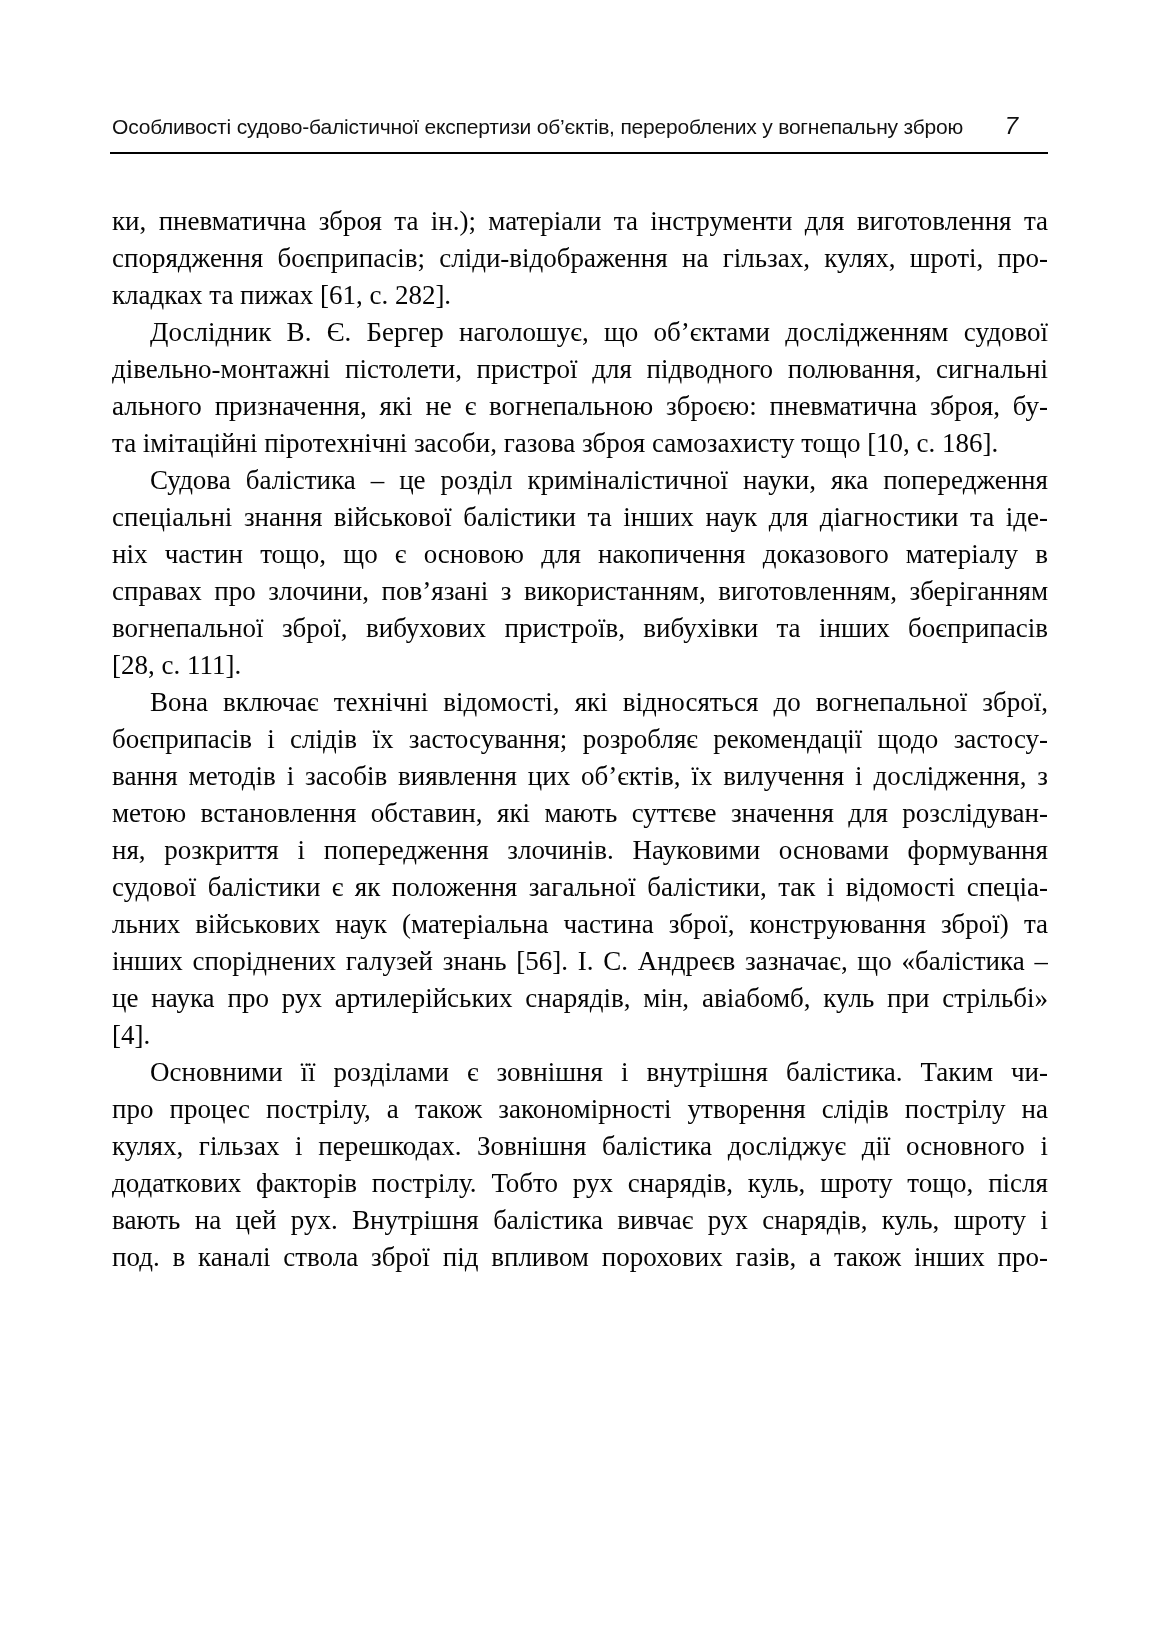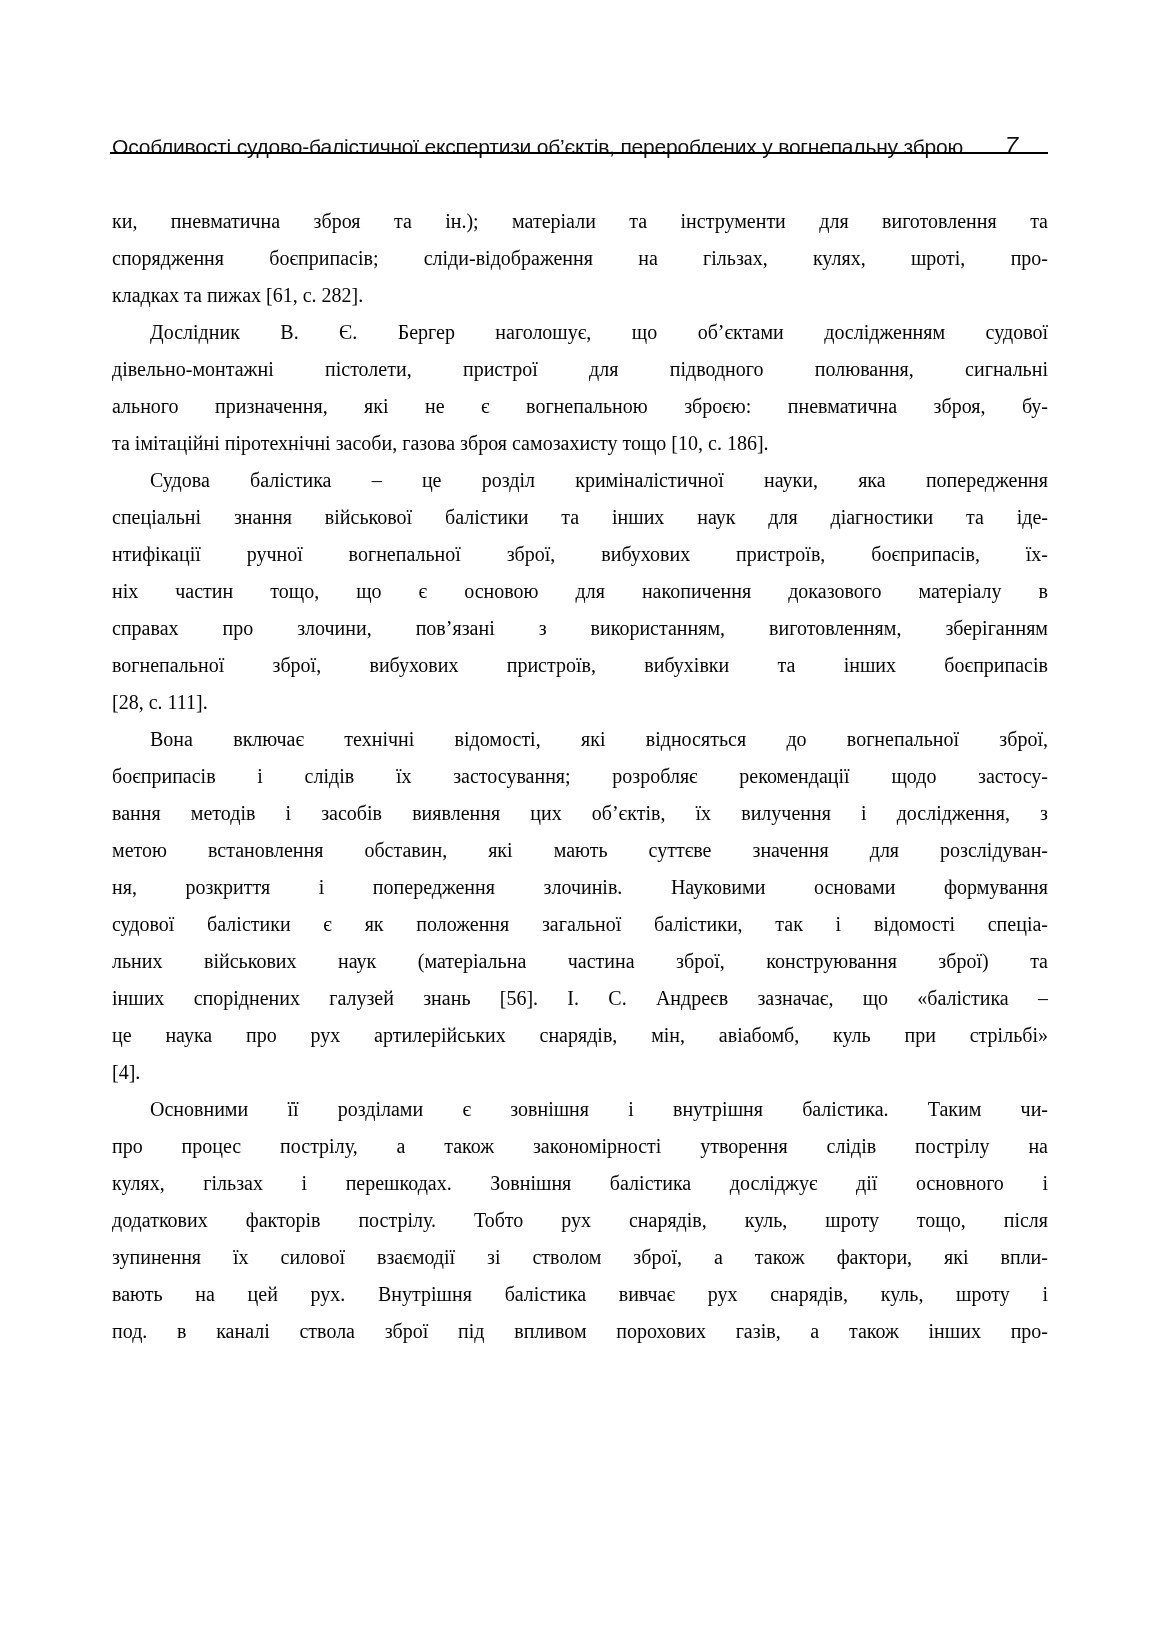--- a/index.html
+++ b/index.html
@@ -18,21 +18,20 @@
     left: 112px;
     width: 936px;
     top: 112px;
     display: flex;
     justify-content: space-between;
     align-items: baseline;
     font-family: "Liberation Sans", sans-serif;
     font-size: 21px;
     color: #111111;
     white-space: nowrap;
-    margin-top: 20px;
   }
   .header-title { letter-spacing: -0.2px; }
   .page-number {
     font-style: italic;
     font-size: 24px;
     margin-right: 30px;
   }
   .header-rule {
     position: absolute;
     left: 110px;
@@ -40,21 +39,21 @@
     top: 152px;
     height: 2px;
     background: #000000;
   }
   .body-text {
     position: absolute;
     left: 112px;
     top: 203px;
     width: 936px;
     font-family: "Liberation Serif", serif;
-    font-size: 20px;
+    font-size: 27px;
     color: #050505;
   }
   .line {
     line-height: 37px;
     height: 37px;
     text-align: justify;
     text-align-last: justify;
     overflow: hidden;
   }
   .line.last { text-align-last: left; }
@@ -78,39 +77,37 @@
     <div class="line">спорядження боєприпасів; сліди-відображення на гільзах, кулях, шроті, про-</div>
     <div class="line last">кладках та пижах [61, с. 282].</div>
 
     <div class="line indent">Дослідник В. Є. Бергер наголошує, що об’єктами дослідженням судової</div>
     <div class="line">дівельно-монтажні пістолети, пристрої для підводного полювання, сигнальні</div>
     <div class="line">ального призначення, які не є вогнепальною зброєю: пневматична зброя, бу-</div>
     <div class="line last">та імітаційні піротехнічні засоби, газова зброя самозахисту тощо [10, с. 186].</div>
 
     <div class="line indent">Судова балістика – це розділ криміналістичної науки, яка попередження</div>
     <div class="line">спеціальні знання військової балістики та інших наук для діагностики та іде-</div>
-    <div class="line">нтифікації ручної вогнепальної зброї, вибухових пристроїв, боєприпасів, їх-</div>
     <div class="line">ніх частин тощо, що є основою для накопичення доказового матеріалу в</div>
     <div class="line">справах про злочини, пов’язані з використанням, виготовленням, зберіганням</div>
     <div class="line">вогнепальної зброї, вибухових пристроїв, вибухівки та інших боєприпасів</div>
     <div class="line last">[28, с. 111].</div>
 
     <div class="line indent">Вона включає технічні відомості, які відносяться до вогнепальної зброї,</div>
     <div class="line">боєприпасів і слідів їх застосування; розробляє рекомендації щодо застосу-</div>
     <div class="line">вання методів і засобів виявлення цих об’єктів, їх вилучення і дослідження, з</div>
     <div class="line">метою встановлення обставин, які мають суттєве значення для розслідуван-</div>
     <div class="line">ня, розкриття і попередження злочинів. Науковими основами формування</div>
     <div class="line">судової балістики є як положення загальної балістики, так і відомості спеціа-</div>
     <div class="line">льних військових наук (матеріальна частина зброї, конструювання зброї) та</div>
     <div class="line">інших споріднених галузей знань [56]. І. С. Андреєв зазначає, що «балістика –</div>
     <div class="line">це наука про рух артилерійських снарядів, мін, авіабомб, куль при стрільбі»</div>
     <div class="line last">[4].</div>
 
     <div class="line indent">Основними її розділами є зовнішня і внутрішня балістика. Таким чи-</div>
     <div class="line">про процес пострілу, а також закономірності утворення слідів пострілу на</div>
     <div class="line">кулях, гільзах і перешкодах. Зовнішня балістика досліджує дії основного і</div>
     <div class="line">додаткових факторів пострілу. Тобто рух снарядів, куль, шроту тощо, після</div>
-    <div class="line">зупинення їх силової взаємодії зі стволом зброї, а також фактори, які впли-</div>
     <div class="line">вають на цей рух. Внутрішня балістика вивчає рух снарядів, куль, шроту і</div>
     <div class="line">под. в каналі ствола зброї під впливом порохових газів, а також інших про-</div>
   </div>
 
 </div>
 
 </body></html>

